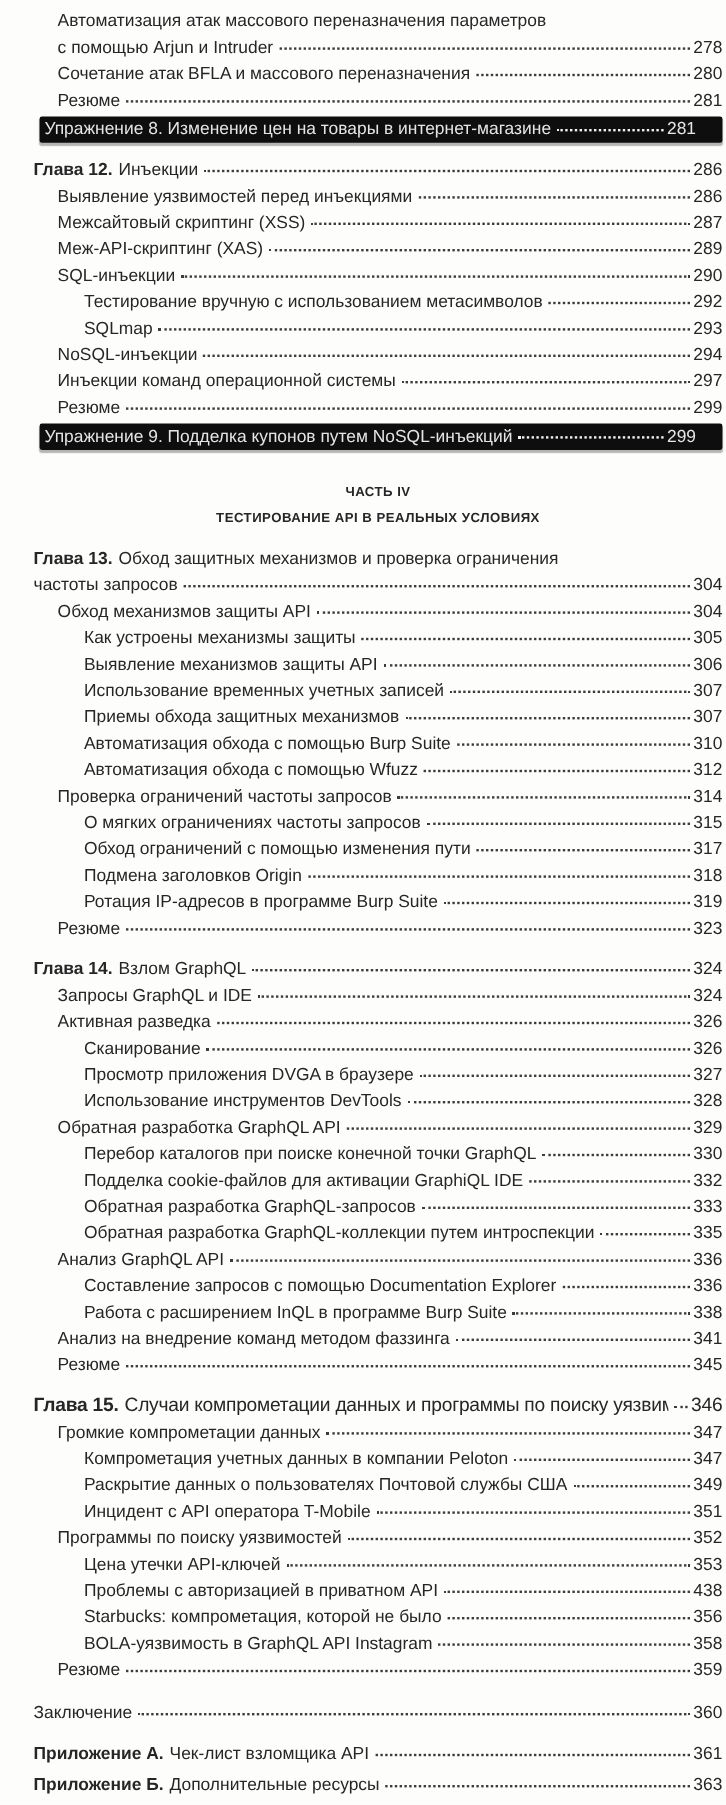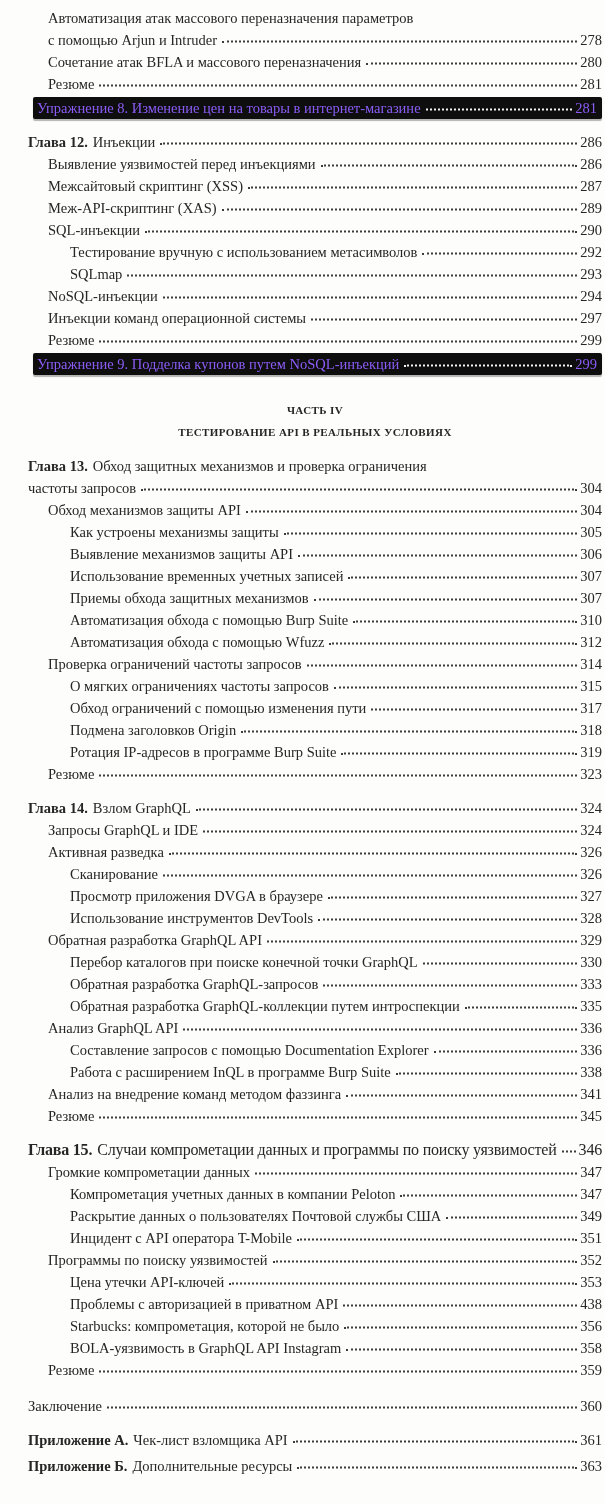--- a/index.html
+++ b/index.html
@@ -2,21 +2,21 @@
 <html lang="ru"><head>
 <meta charset="utf-8">
 <style>
   html, body { margin: 0; padding: 0; background: #ffffff; }
   .page {
     width: 605px;
     height: 1504px;
     box-sizing: border-box;
     padding: 7px 3px 0 28px;
     background: #fdfdfc;
-    font-family: Liberation Serif, serif;
+    font-family: Liberation Sans, sans-serif;
     font-size: 14.5px;
     color: #262626;
     overflow: hidden;
   }
   .row {
     display: flex;
     align-items: baseline;
     line-height: 22px;
     white-space: nowrap;
   }
@@ -28,23 +28,23 @@
     border-bottom: 2px dotted #3c3c3c;
     transform: translateY(-2.5px);
     margin: 0 3px 0 5px;
   }
   .page-num { flex: 0 0 auto; }
   .l1 { padding-left: 20px; }
   .l2 { padding-left: 42px; }
   .chapter { margin-top: 12px; }
   .exercise {
     background: #0e0e0e;
-    color: #8b5cf6;
+    color: #e5e5e5;
     margin: 2px 0 2px 5px;
-    padding: 0 5px 0 4px;
+    padding: 0 22px 0 4px;
     border-radius: 2px;
     box-shadow: 0 2px 1px rgba(90,90,90,0.45);
   }
   .exercise .dots { border-color: #f2f2f2; }
   .part {
     justify-content: center;
     font-weight: 700;
     letter-spacing: 0.4px;
     font-size: 11px;
   }
@@ -253,20 +253,25 @@
         <span class="label">Обратная разработка GraphQL API</span>
         <span class="dots"></span>
         <span class="page-num">329</span>
       </div>
       <div class="row l2">
         <span class="label">Перебор каталогов при поиске конечной точки GraphQL</span>
         <span class="dots"></span>
         <span class="page-num">330</span>
       </div>
       <div class="row l2">
+        <span class="label">Подделка cookie-файлов для активации GraphiQL IDE</span>
+        <span class="dots"></span>
+        <span class="page-num">332</span>
+      </div>
+      <div class="row l2">
         <span class="label">Обратная разработка GraphQL-запросов</span>
         <span class="dots"></span>
         <span class="page-num">333</span>
       </div>
       <div class="row l2">
         <span class="label">Обратная разработка GraphQL-коллекции путем интроспекции</span>
         <span class="dots"></span>
         <span class="page-num">335</span>
       </div>
       <div class="row l1">

